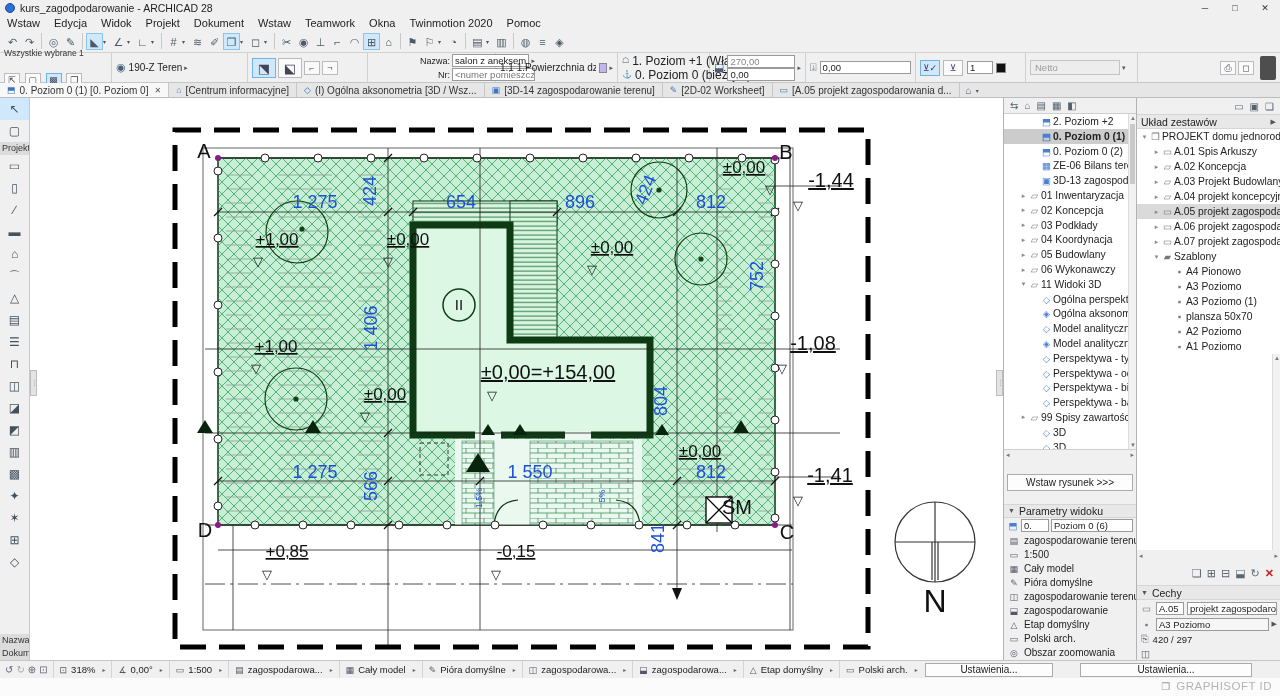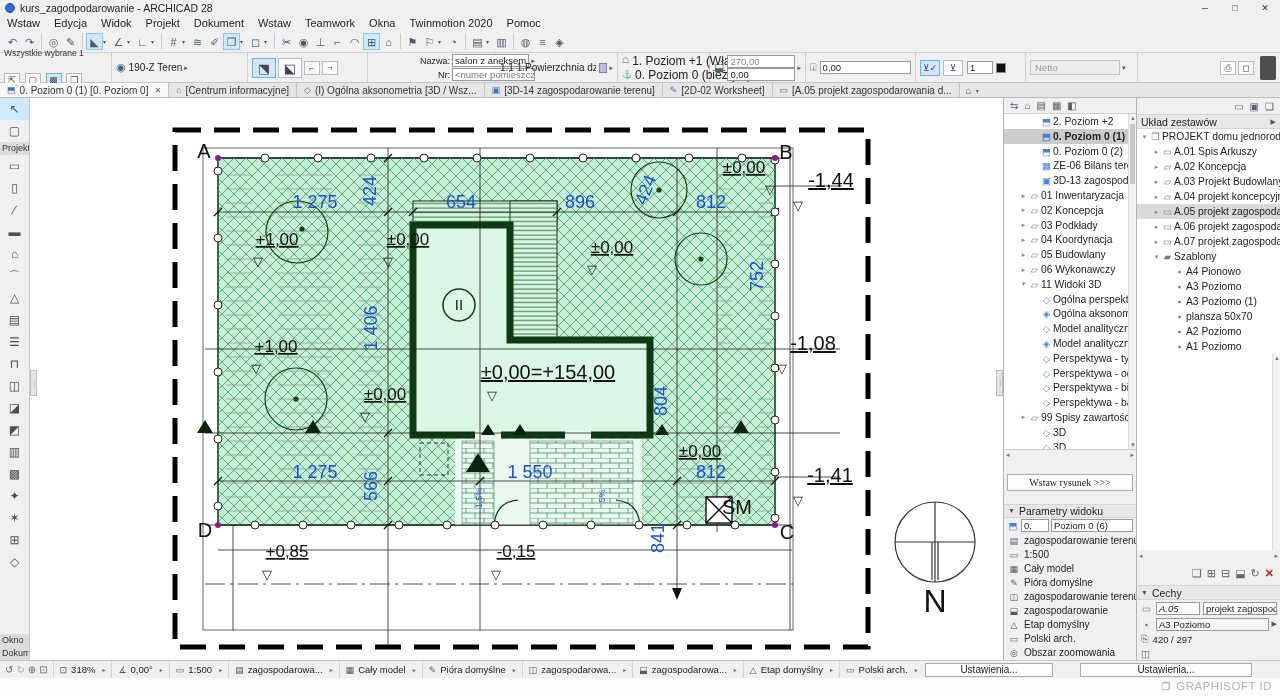--- a/index.html
+++ b/index.html
@@ -525,21 +525,21 @@
             <span>✶</span>
           </div>
           <div class="tool">
             <span>⊞</span>
           </div>
           <div class="tool">
             <span>◇</span>
           </div>
         </div>
       <div style="flex:1;"></div>
-      <div class="tool-sec">Okno</div>
+      <div class="tool-sec">Nazwa</div>
       <div class="tool-sec">Dokum</div>
     </div>
 
     <div id="canvas">
       <svg width="973" height="562" viewBox="0 0 973 562" xmlns="http://www.w3.org/2000/svg">
         <defs>
           <pattern id="xhatch" patternUnits="userSpaceOnUse" width="12" height="12">
             <path d="M0,0 L12,12 M12,0 L0,12" stroke="#35a562" stroke-width="0.8"></path>
           </pattern>
           <pattern id="stripes" patternUnits="userSpaceOnUse" width="6" height="4.5">
@@ -901,21 +901,21 @@
         <div class="vsb">
             <span class="up">▲</span>
             <span class="thumb"></span>
             <span class="dn">▼</span>
           </div>
       </div>
       <div class="hscroll">
           <span>◂</span>
           <span>▸</span>
         </div>
-      <div class="btn" style="margin:13px 3px;font-family:Liberation Serif, serif;">Wstaw rysunek &gt;&gt;&gt;</div>
+      <div class="btn" style="margin:13px 3px;">Wstaw rysunek &gt;&gt;&gt;</div>
       <div class="pan-header">
         <span class="tri">▼</span>
         <span>Parametry widoku</span>
       </div>
       <div class="param-idrow">
         <span class="ticon blue">⬒</span>
         <span class="pfield" style="width:28px;">0.</span>
         <span class="pfield" style="flex:1;">Poziom 0 (6)</span>
       </div>
       <div>
@@ -1087,21 +1087,21 @@
         <span>⬓</span>
         <span>↻</span>
         <span class="redx">✕</span>
       </div>
       <div class="pan-header">
         <span class="tri">▼</span>
         <span>Cechy</span>
       </div>
       <div class="props-row">
         <span class="ticon dark">▭</span>
-        <span class="pfield" style="width:44px;font-style:italic;">A.05</span>
+        <span class="pfield" style="width:28px;">A.05</span>
         <span class="pfield" style="flex:1;">projekt zagospodarowan</span>
       </div>
       <div class="props-row">
         <span class="ticon dark">▪</span>
         <span class="pfield" style="flex:1;background:#f6f6f6;">A3 Poziomo</span>
         <span class="tri" style="font-size:7px;color:#555;">▶</span>
       </div>
       <div class="props-small">
         <span style="color:#556;">⎘</span>
         <span>420 / 297</span>

